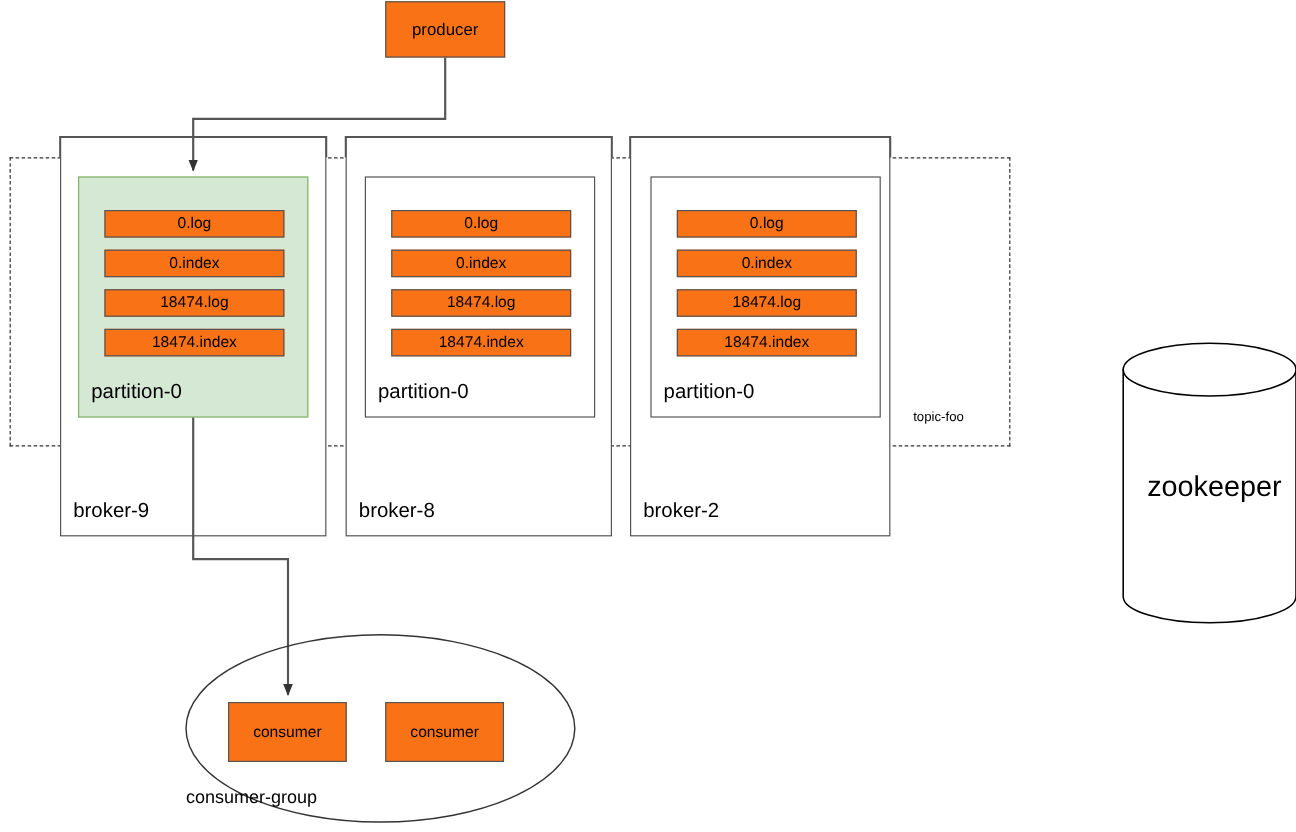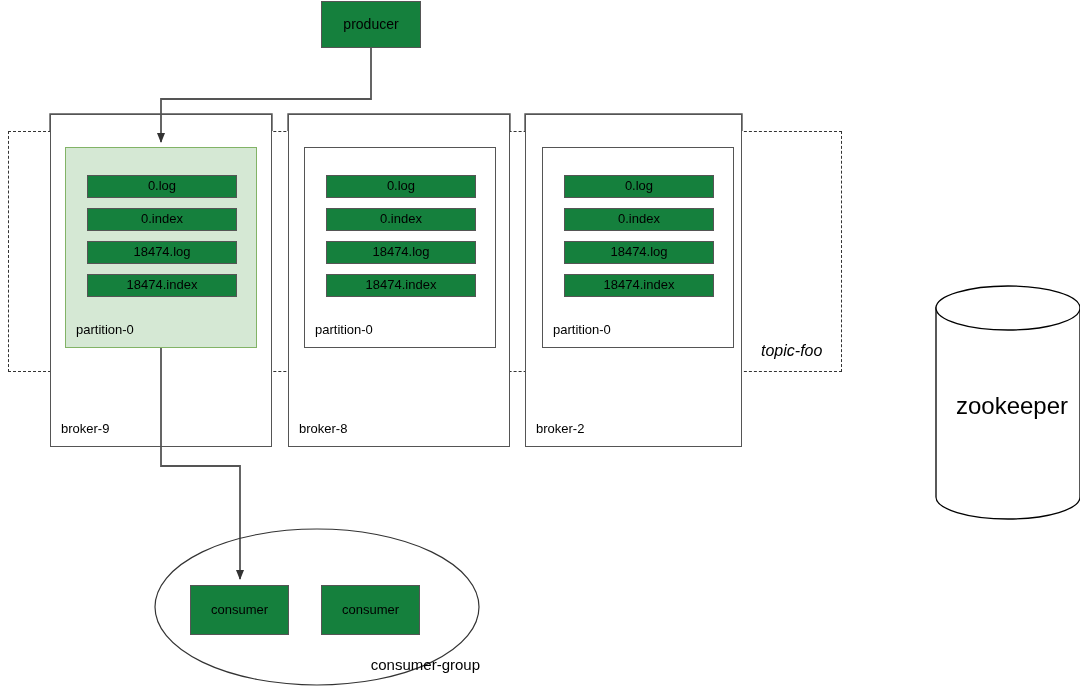--- a/index.html
+++ b/index.html
@@ -21,21 +21,21 @@
   .node {
     position: absolute;
     box-sizing: border-box;
     display: flex;
     align-items: center;
     justify-content: center;
     text-align: center;
   }
   
   .rect {
-    background: #15803d;
+    background: #f97316;
     border: 1px solid #555555;
     font-size: 13px;
     line-height: 1.1;
     text-align: center;
   }
   .rect.big {
     font-size: 14px;
   }
   
   .container {
@@ -44,36 +44,35 @@
     display: block;
   }
   .container.green {
     background: #d5e8d4;
     border: 1px solid #82b366;
   }
   .container-label {
     position: absolute;
     left: 10px;
     bottom: 10px;
-    font-size: 13px;
+    font-size: 17px;
     white-space: nowrap;
     text-align: left;
   }
   
   .dashed {
     position: absolute;
     box-sizing: border-box;
     border: 1px dashed #333333;
     background: transparent;
   }
   .topic-label {
     position: absolute;
-    font-size: 16px;
+    font-size: 11px;
     white-space: nowrap;
-    font-style: italic;
   }
   
   svg.overlay {
     position: absolute;
     left: 0;
     top: 0;
     width: 1080px;
     height: 693px;
     pointer-events: none;
   }
@@ -81,21 +80,21 @@
   .zk-text {
     position: absolute;
     font-size: 24px;
     white-space: nowrap;
     text-align: center;
   }
   .cg-text {
     position: absolute;
     font-size: 15px;
     white-space: nowrap;
-    text-align: right;
+    text-align: left;
   }
 </style>
 </head>
 <body>
 
 <div id="canvas">
 
   <div class="dashed" style="left:8px; top:131px; width:834px; height:241px;"></div>
   <div class="topic-label" style="left:761px; top:342px;">topic-foo</div>
 

